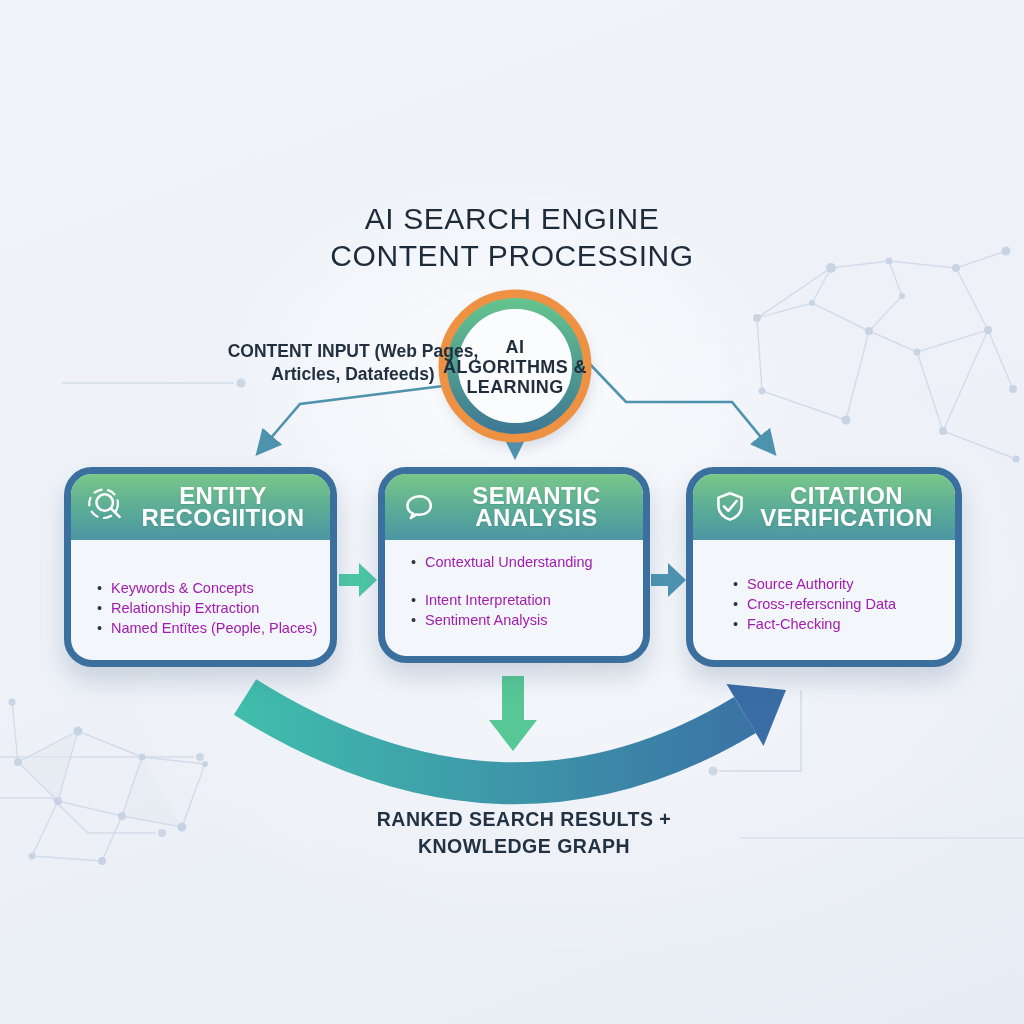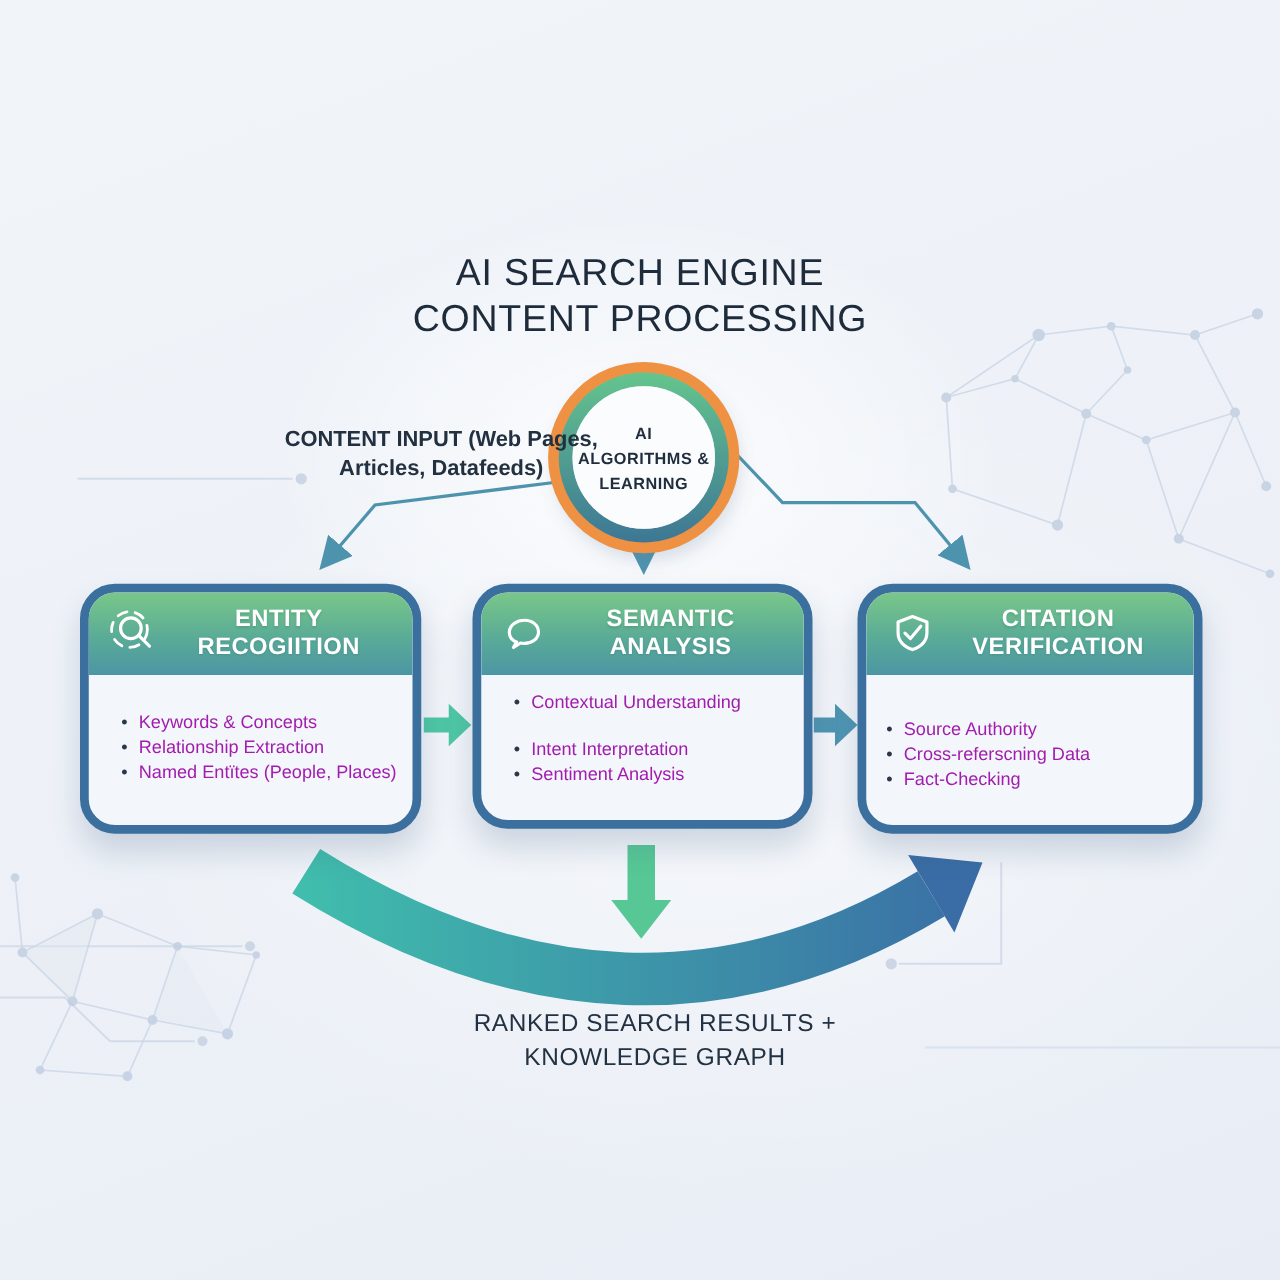--- a/index.html
+++ b/index.html
@@ -23,56 +23,56 @@
   .content-input {
     position:absolute; left:176px; top:340px; width:266px;
     text-align:center; color:#22303f; font-weight:700;
     font-size:17.5px; line-height:23px;margin-left:44px;
   }
   .content-input span { display:block; }
 
   .center-node-text {
     position:absolute; left:435px; top:337px; width:160px;
     text-align:center; color:#1f2d3d; font-weight:700;
-    font-size:13px; line-height:20px; letter-spacing:.4px;
+    font-size:18px; line-height:20px; letter-spacing:.4px;
   }
   .center-node-text span { display:block; }
 
   .box {
     position:absolute; top:467px; border:7px solid #3a6f9e; border-radius:28px;
     background:#f3f6fa; overflow:hidden;
     box-shadow:0 14px 24px rgba(55,85,125,.20);
   }
   .box-er { left:64px;  width:259px; height:186px; }
   .box-sa { left:378px; width:258px; height:182px; }
   .box-cv { left:686px; width:262px; height:186px; }
 
   .box-header {
     height:66px; display:flex; align-items:center;
     background:linear-gradient(180deg,#79c789 0%, #5aab97 55%, #4c96a4 100%);
   }
   .box-icon { width:44px; height:44px; margin-left:15px; flex:0 0 auto; }
   .box-title {
     flex:1; text-align:center; color:#ffffff; font-weight:700;
-    font-size:19px; line-height:22px; letter-spacing:.4px; padding-right:14px;
+    font-size:24px; line-height:22px; letter-spacing:.4px; padding-right:14px;
     text-shadow:0 1px 2px rgba(30,70,80,.18);
   }
   .box-title span { display:block; }
 
   .box ul { margin:0; padding:0 8px 0 40px; list-style:none; color:#a21caf; }
   .box li { position:relative; font-size:14.5px; line-height:20px; }
   .box li::before { content:"•"; position:absolute; left:-14px; color:#2a3848; }
-  .box-er ul { margin-top:28px; }
+  .box-er ul { margin-top:38px; }
   .box-sa ul { margin-top:12px; }
-  .box-cv ul { margin-top:34px; padding-left:30px; }
+  .box-cv ul { margin-top:34px; padding-left:54px; }
   .box-sa li:first-child { margin-bottom:18px; }
 
   .output-label {
     position:absolute; left:0; right:0; top:806px; text-align:center;
-    color:#223243; font-weight:400; font-size:19.5px; line-height:27px; letter-spacing:.5px;margin-left:24px;
+    color:#223243; font-weight:700; font-size:19.5px; line-height:27px; letter-spacing:.5px;margin-left:24px;
   }
   .output-label span { display:block; }
 </style>
 </head>
 <body>
 
 <div class="canvas">
 
   <svg class="layer" width="1024" height="1024" viewBox="0 0 1024 1024">
     <defs>

